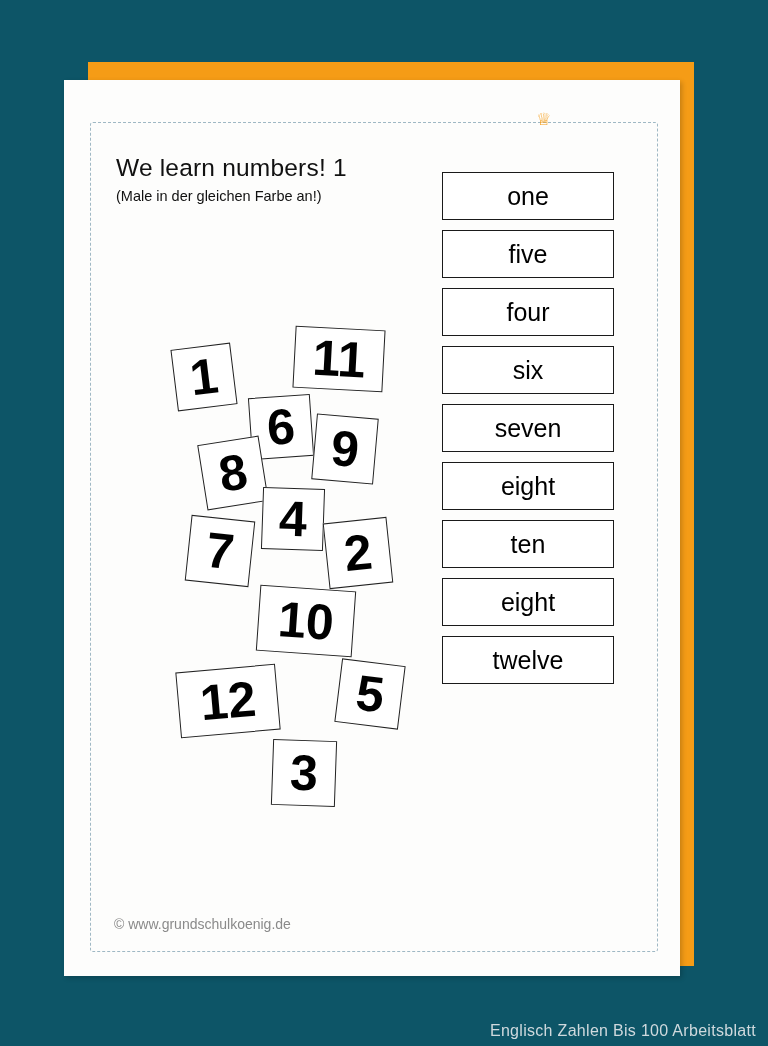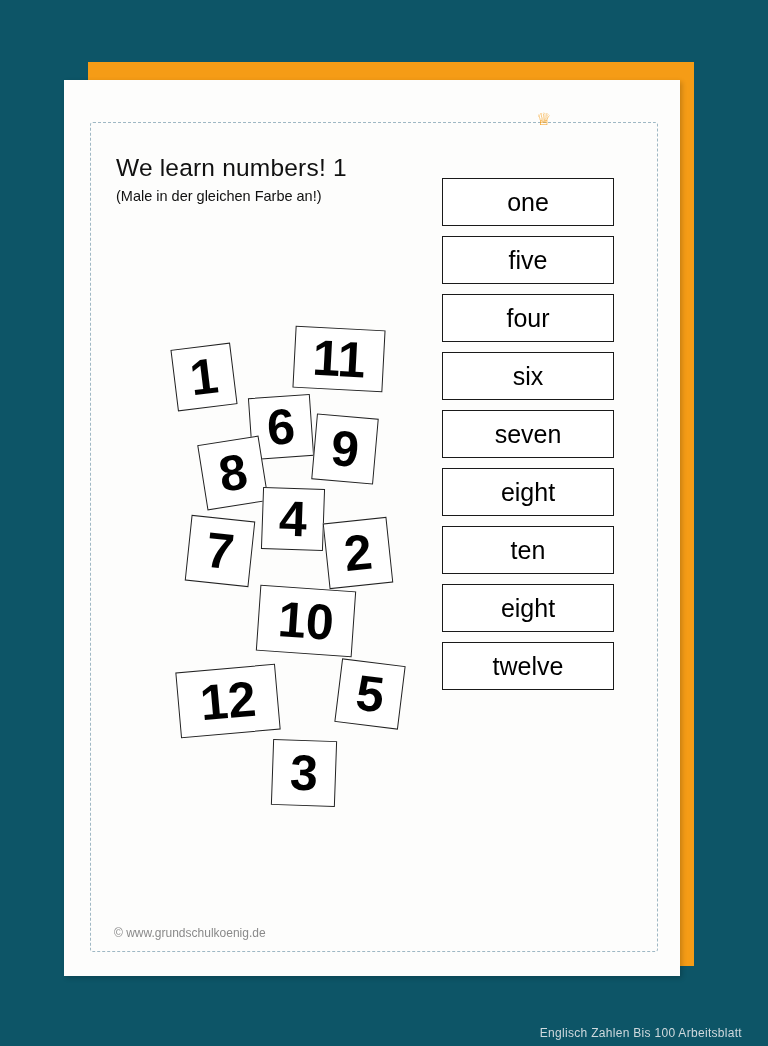--- a/index.html
+++ b/index.html
@@ -116,21 +116,21 @@
     font-family: "Liberation Sans", sans-serif;
     font-weight: bold;
     color: #000;
     box-sizing: border-box;
   }
 
   
   .words {
     position: absolute;
     left: 378px;
-    top: 98px;
+    top: 92px;
     width: 180px;
   }
   .wordbox {
     border: 1.7px solid #1a1a1a;
     background: #ffffff;
     height: 48px;
     margin-bottom: 10px;
     display: flex;
     align-items: center;
     justify-content: center;
@@ -138,32 +138,32 @@
     font-size: 25px;
     color: #000;
     box-sizing: border-box;
   }
   .wordbox.wide { width: 172px; margin-left: 0; }
 
   
   .copyright {
     position: absolute;
     left: 50px;
-    bottom: 36px;
-    font-family: "Liberation Sans", sans-serif;
-    font-size: 12px;
+    bottom: 44px;
+    font-family: "Liberation Sans", sans-serif;
+    font-size: 14px;
     color: #8a8a8a;
   }
   
   .watermark {
     position: absolute;
-    right: 26px;
+    right: 12px;
     bottom: 6px;
     font-family: "Liberation Sans", sans-serif;
-    font-size: 12px;
+    font-size: 16px;
     color: #cfd9dd;
     letter-spacing: 0.3px;
   }
 </style>
 </head>
 <body>
 
 <div id="page-root">
 
   <div class="orange-sheet"></div>

